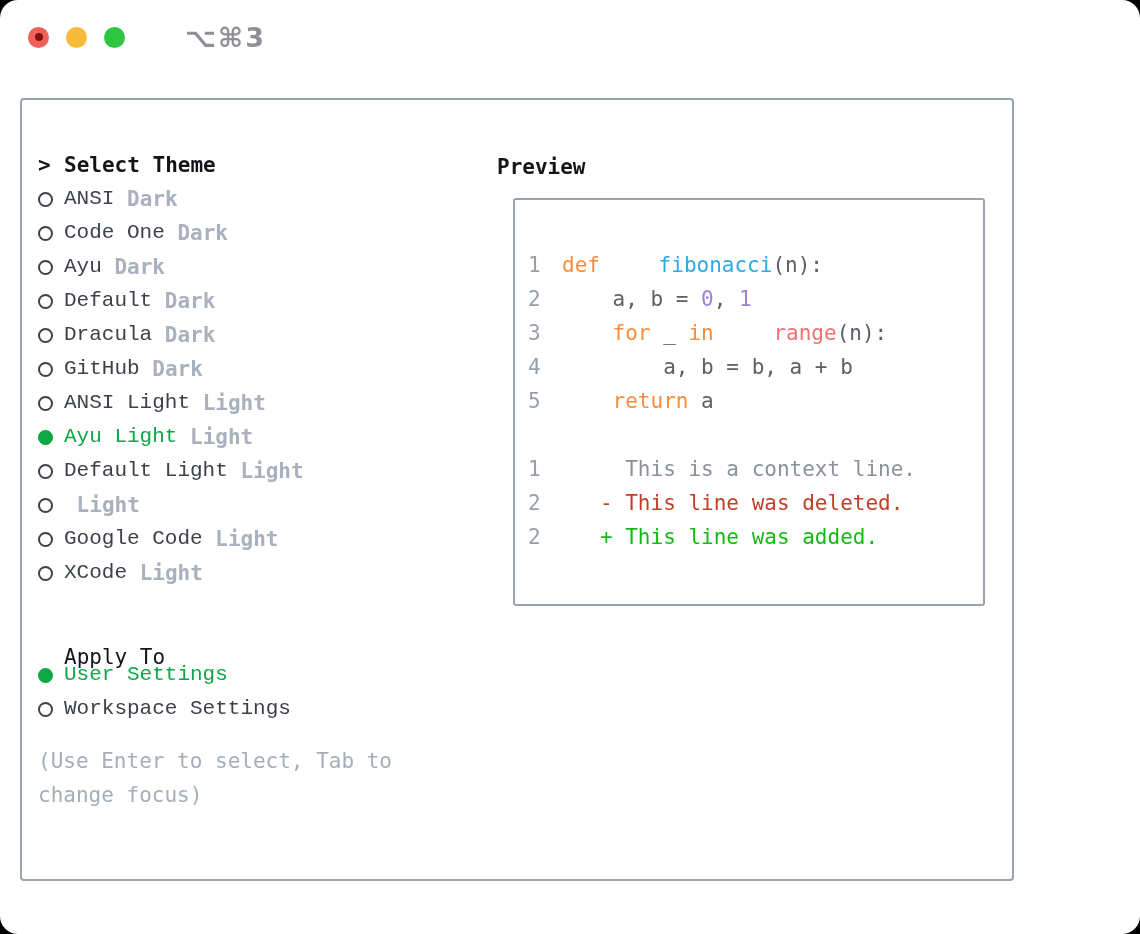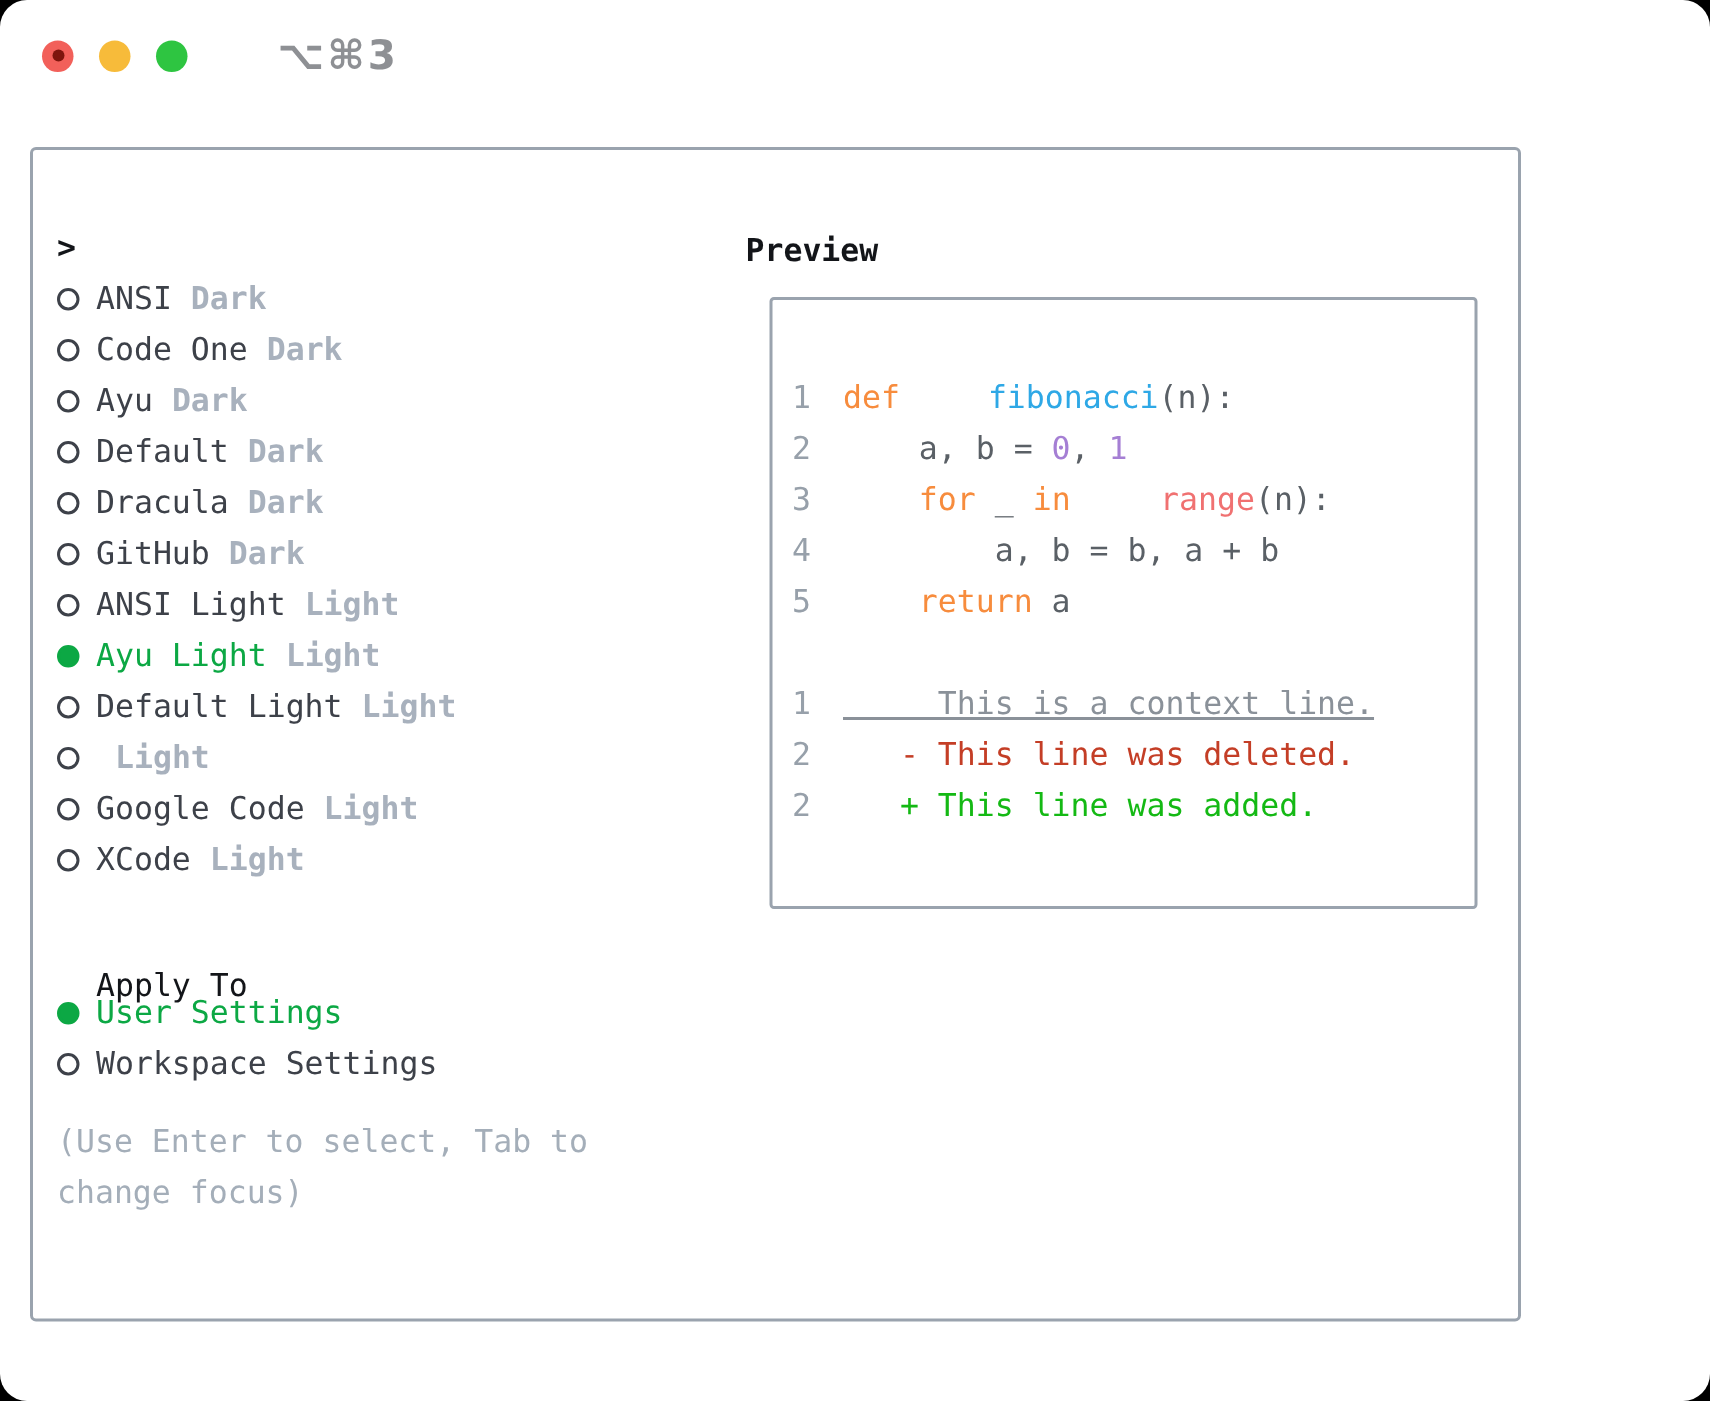--- a/index.html
+++ b/index.html
@@ -21,39 +21,39 @@
     border:2px solid var(--border);border-radius:4px;}
 
   
   .left-panel{position:absolute;left:16px;top:48px;font-size:21px;line-height:34px;}
   .row{display:flex;align-items:center;height:34px;white-space:pre;}
   .marker{width:26px;flex:none;display:flex;align-items:center;}
   .prompt{font-weight:bold;color:var(--header_fg);}
   .circle{width:15px;height:15px;box-sizing:border-box;border:2.5px solid var(--item_fg);border-radius:50%;}
   .circle.filled{background:var(--accent_green);border-color:var(--accent_green);}
   .header-label{font-weight:bold;color:var(--header_fg);}
-  .item-name{color:var(--item_fg);}
+  .item-name{color:var(--item_fg);font-family:Liberation Mono, monospace;}
   .item-name.sel{color:var(--accent_green);}
   .variant{color:var(--variant_fg);font-weight:bold;}
   .apply-label{color:var(--header_fg);margin-top:32px;}
   .spacer{height:34px;}
   .help{margin-top:18px;width:430px;color:var(--muted_fg);white-space:normal;font-size:21px;line-height:34px;}
 
   
   .preview-title{position:absolute;left:475px;top:50px;font-size:21px;line-height:34px;font-weight:bold;color:var(--header_fg);}
   .preview-box{position:absolute;left:491px;top:98px;width:472px;height:408px;box-sizing:border-box;
     border:2px solid var(--border);border-radius:3px;padding:48px 0 0 13px;font-size:21px;line-height:34px;}
   .crow{display:flex;align-items:center;height:34px;white-space:pre;}
   .ln{width:34px;flex:none;color:var(--gutter_fg);}
   .tok-fg{color:var(--code_fg);}
   .tok-kw{color:var(--kw);}
   .tok-fn{color:var(--fn);margin-left:46px;}
   .tok-num{color:var(--num);}
   .tok-builtin{color:var(--builtin);margin-left:47px;}
-  .diff-context{color:var(--diff_context);text-decoration:underline;}
+  .diff-context{color:var(--diff_context);}
   .diff-deleted{color:var(--diff_deleted);}
   .diff-added{color:var(--diff_added);}
 </style>
 </head>
 <body>
 
 <div class="page">
   <div class="window">
 
     <div class="titlebar">
@@ -63,20 +63,21 @@
       <span class="dot yellow"></span>
       <span class="dot green"></span>
       <span class="shortcut">⌥⌘3</span>
     </div>
 
     <div class="main-box">
 
       <div class="left-panel">
         <div class="row">
           <span class="marker prompt">&gt;</span>
+          <span class="header-label">Select Theme</span>
         </div>
 
         <div id="theme-list">
             <div class="row"><span class="marker"><span class="circle"></span></span><span class="item-name">ANSI</span><span class="item-name"> </span><span class="variant">Dark</span></div>
             <div class="row"><span class="marker"><span class="circle"></span></span><span class="item-name">Code One</span><span class="item-name"> </span><span class="variant">Dark</span></div>
             <div class="row"><span class="marker"><span class="circle"></span></span><span class="item-name">Ayu</span><span class="item-name"> </span><span class="variant">Dark</span></div>
             <div class="row"><span class="marker"><span class="circle"></span></span><span class="item-name">Default</span><span class="item-name"> </span><span class="variant">Dark</span></div>
             <div class="row"><span class="marker"><span class="circle"></span></span><span class="item-name">Dracula</span><span class="item-name"> </span><span class="variant">Dark</span></div>
             <div class="row"><span class="marker"><span class="circle"></span></span><span class="item-name">GitHub</span><span class="item-name"> </span><span class="variant">Dark</span></div>
             <div class="row"><span class="marker"><span class="circle"></span></span><span class="item-name">ANSI Light</span><span class="item-name"> </span><span class="variant">Light</span></div>

